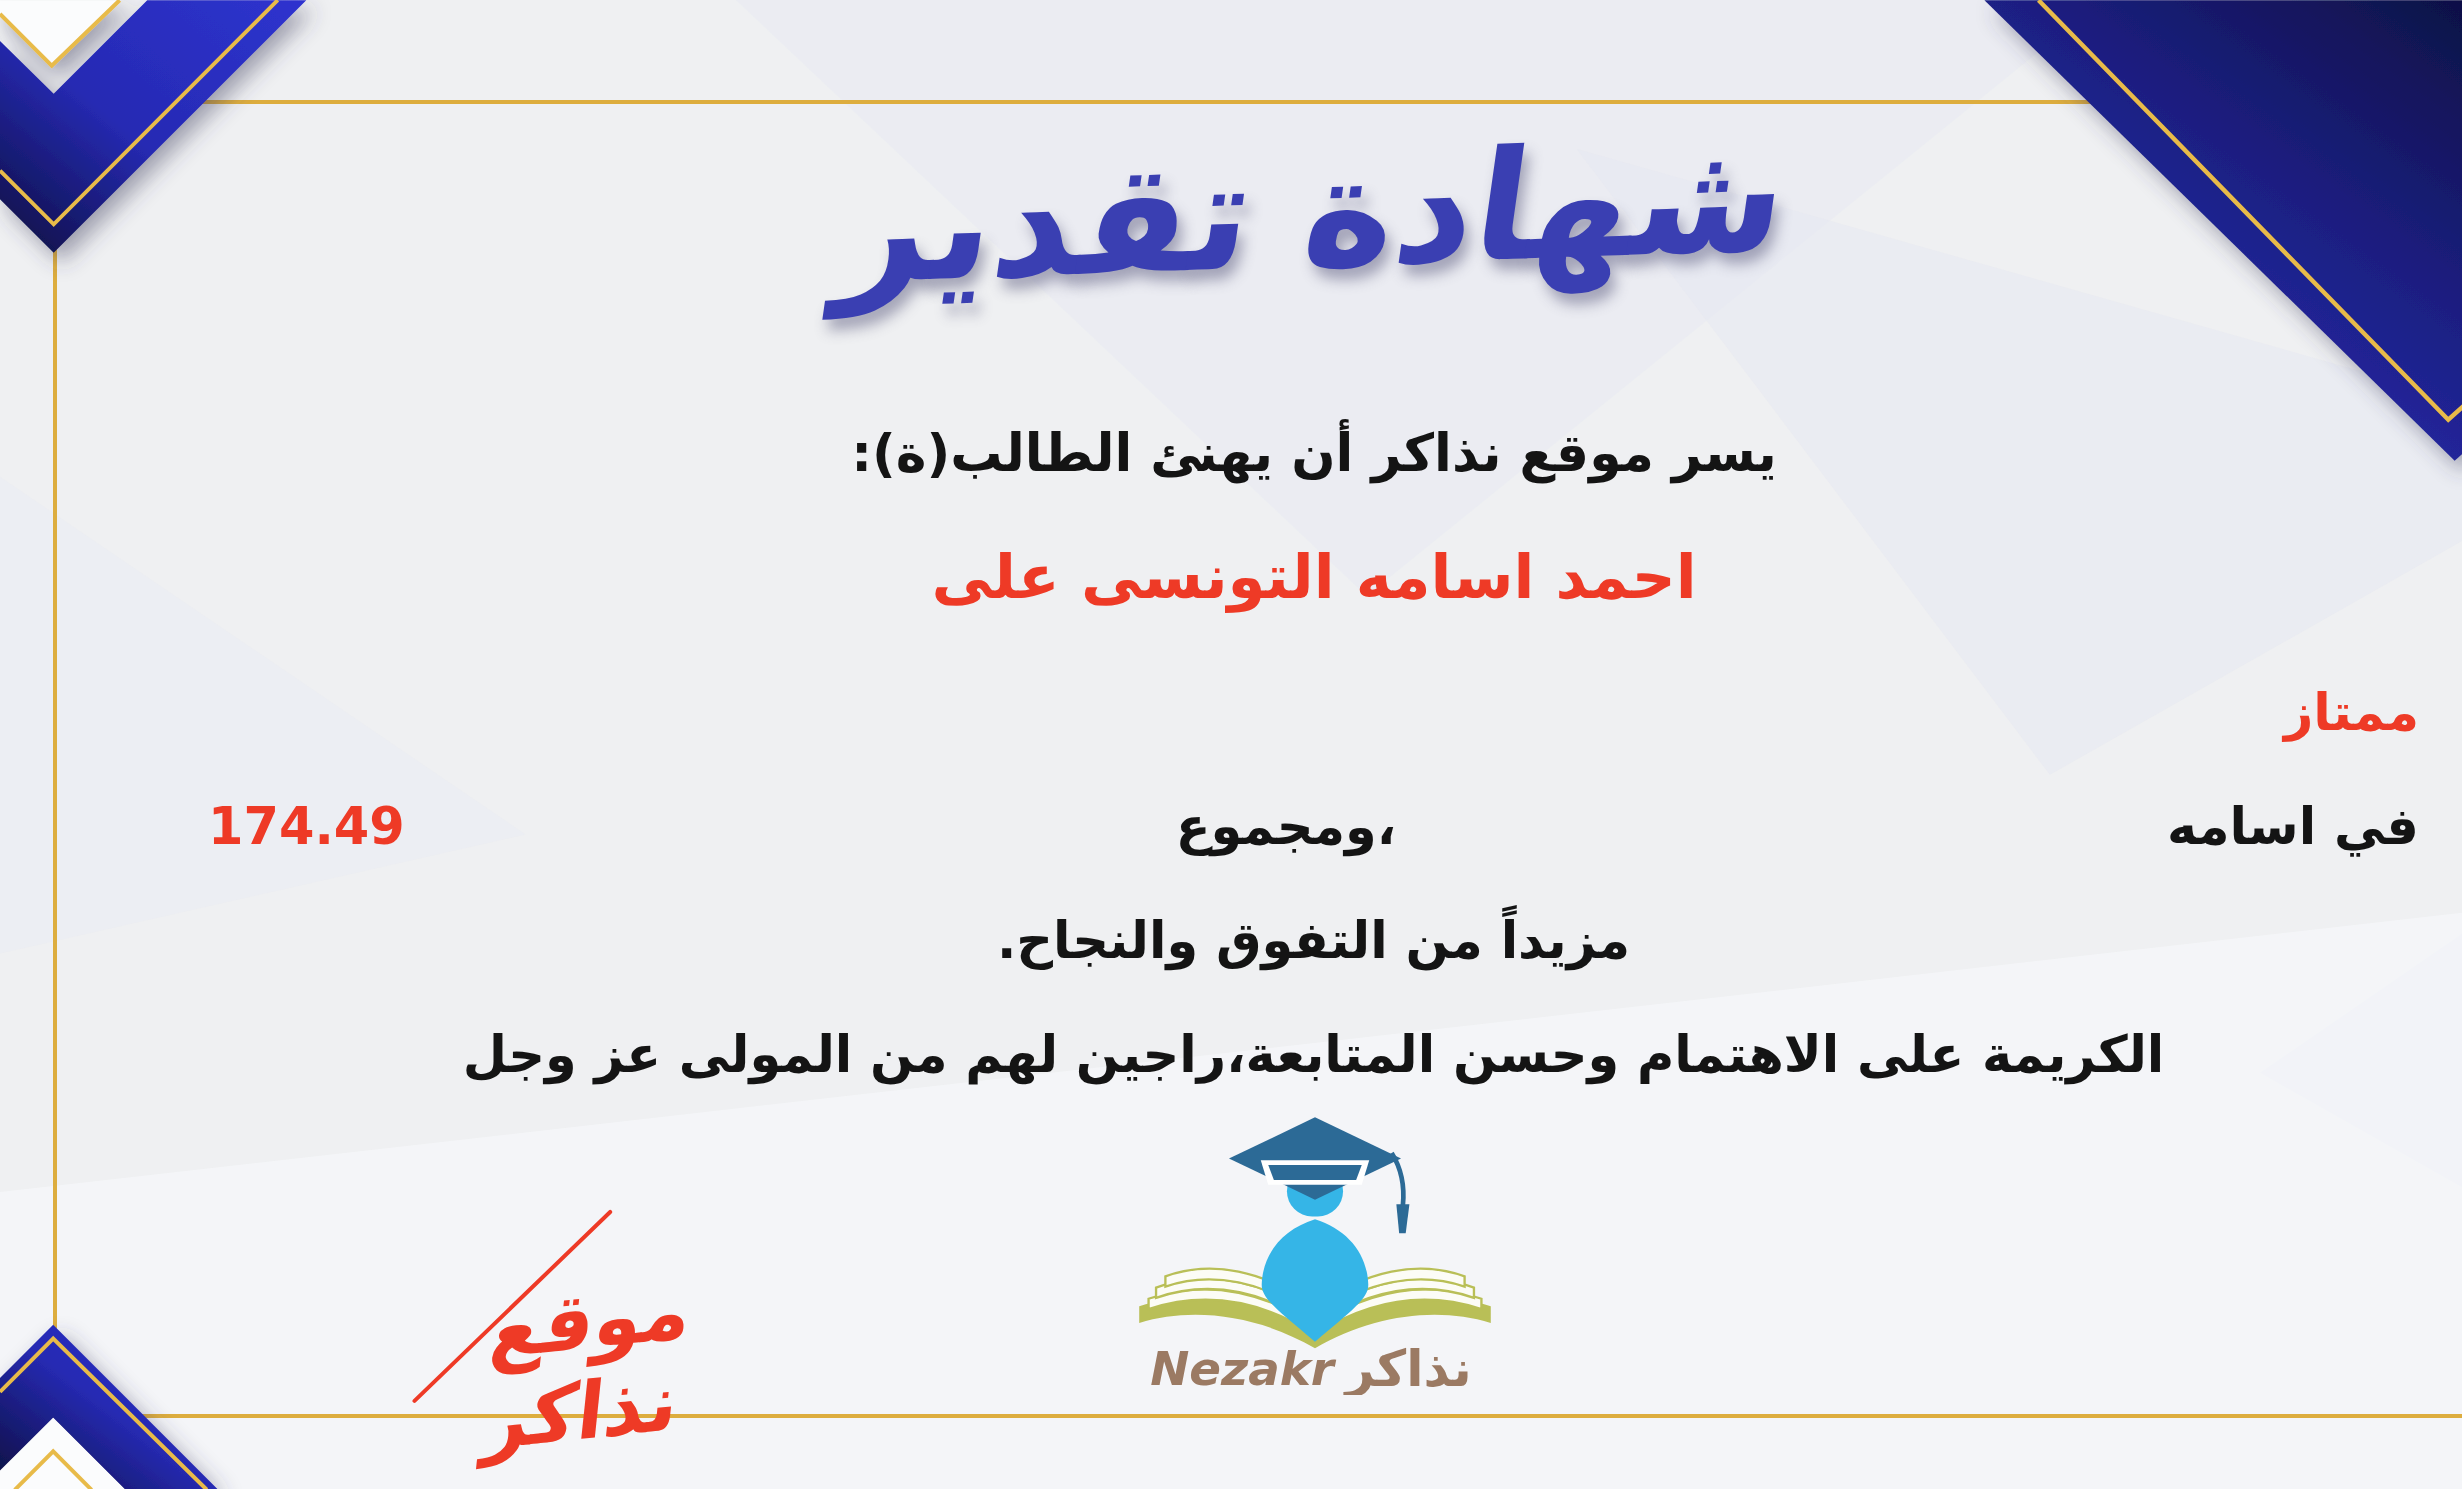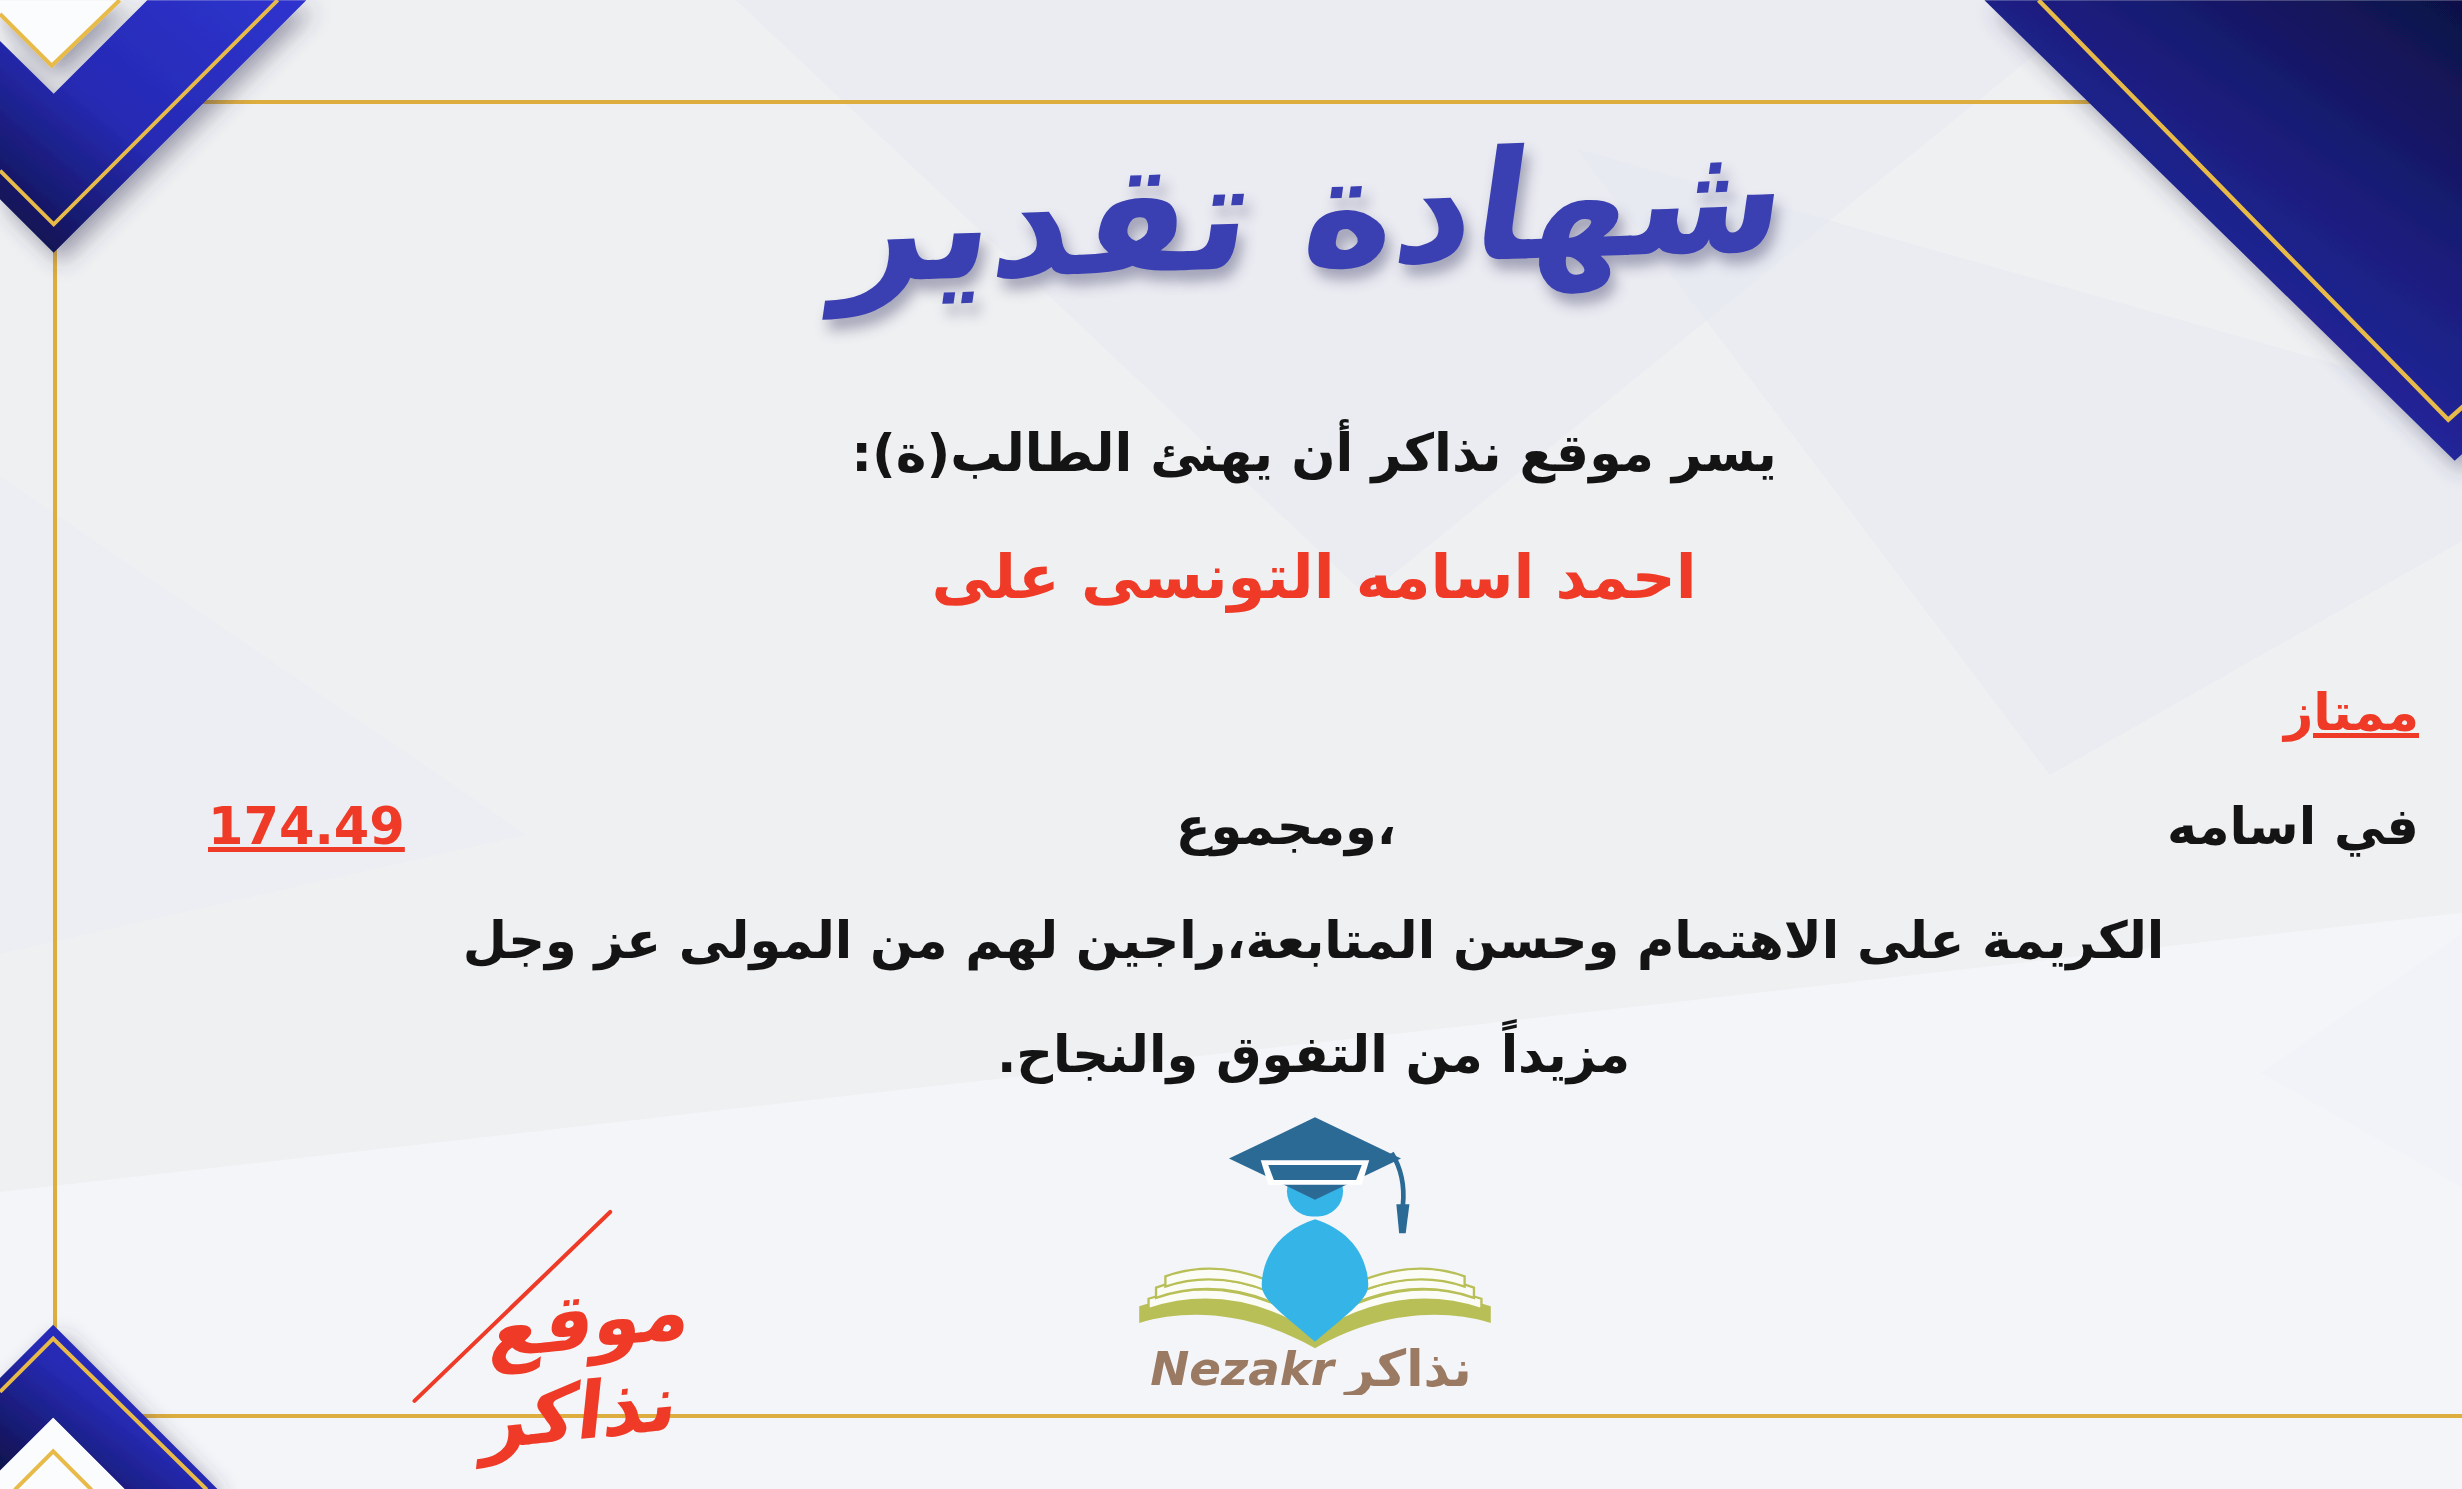--- a/index.html
+++ b/index.html
@@ -29,21 +29,21 @@
   .rtl{direction:rtl;unicode-bidi:isolate;}
   .greeting{position:absolute;left:0;top:423px;width:2628px;text-align:center;
             font-size:52px;font-weight:bold;color:#141414;}
   .student{position:absolute;left:0;top:541px;width:2628px;text-align:center;
            font-size:61px;font-weight:bold;color:#ee3a26;}
 
   .bodytext{position:absolute;left:208px;top:655px;width:2211px;
             font-size:51px;font-weight:bold;color:#141414;}
   .bline{height:114px;display:flex;align-items:center;justify-content:space-between;}
   .bline.center{justify-content:center;text-align:center;}
-  .red{color:#ee3a26;text-decoration:underline;}
+  .red{color:#ee3a26;}
 
   .sig-label{position:absolute;left:340px;top:1156px;width:305px;text-align:center;
              font-size:60px;font-weight:bold;color:#141414;}
   .sig-script{position:absolute;left:384px;top:1276px;width:404px;text-align:center;
               font-size:78px;font-weight:bold;color:#ee3a26;
               transform:rotate(-6deg) skewX(-12deg);}
   .sig-stroke{position:absolute;left:613px;top:1212px;width:276px;height:4.4px;
               background:#ee3a26;border-radius:2.5px;transform:rotate(136deg);
               transform-origin:0 0;}
 
@@ -124,22 +124,22 @@
 
   <div class="bodytext rtl">
     <div class="bline">
       <span class="red">ممتاز</span>
     </div>
     <div class="bline">
       <span>في اسامه</span>
       <span>،ومجموع</span>
       <span class="red">174.49</span>
     </div>
+    <div class="bline center">مزيداً من التفوق والنجاح.</div>
     <div class="bline center">الكريمة على الاهتمام وحسن المتابعة،راجين لهم من المولى عز وجل</div>
-    <div class="bline center">مزيداً من التفوق والنجاح.</div>
   </div>
 
   <div class="sig-stroke"></div>
   <div class="sig-script rtl">موقع نذاكر</div>
 
   <svg class="logo" viewBox="0 0 400 300">
 
     <g>
       <path d="M12,208 C70,190 140,200 200,238 C260,200 330,190 388,208 L388,226 C330,208 260,218 200,253 C140,218 70,208 12,226 Z" fill="#b9bf57"></path>
       <g id="pages">

